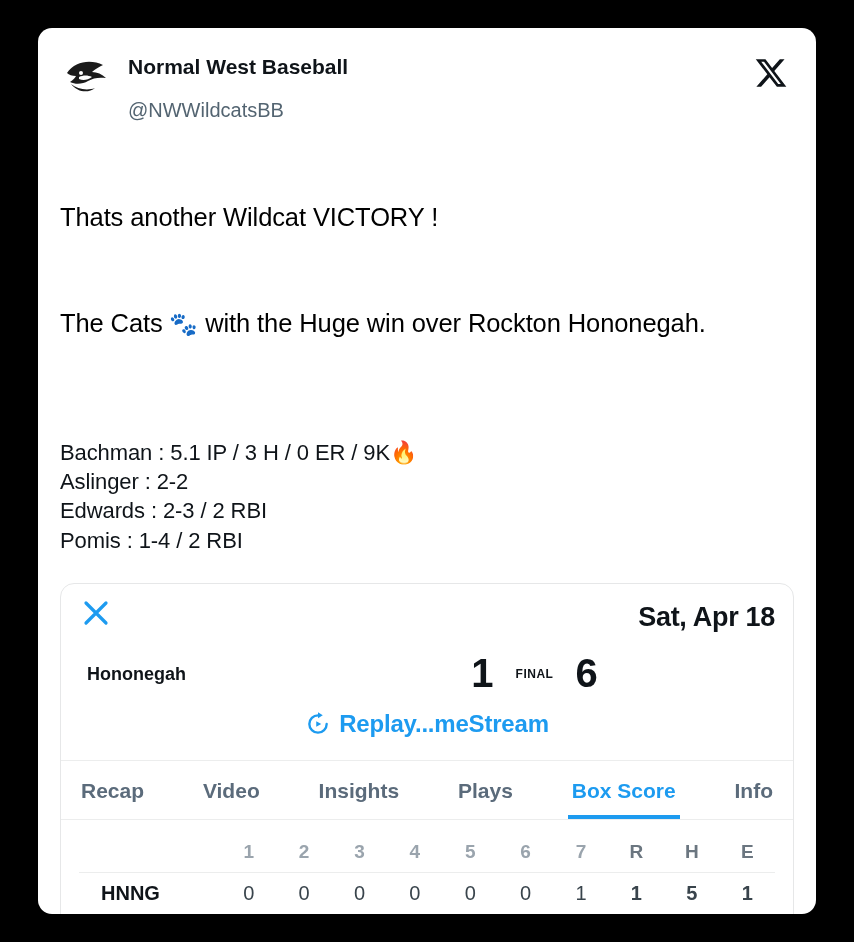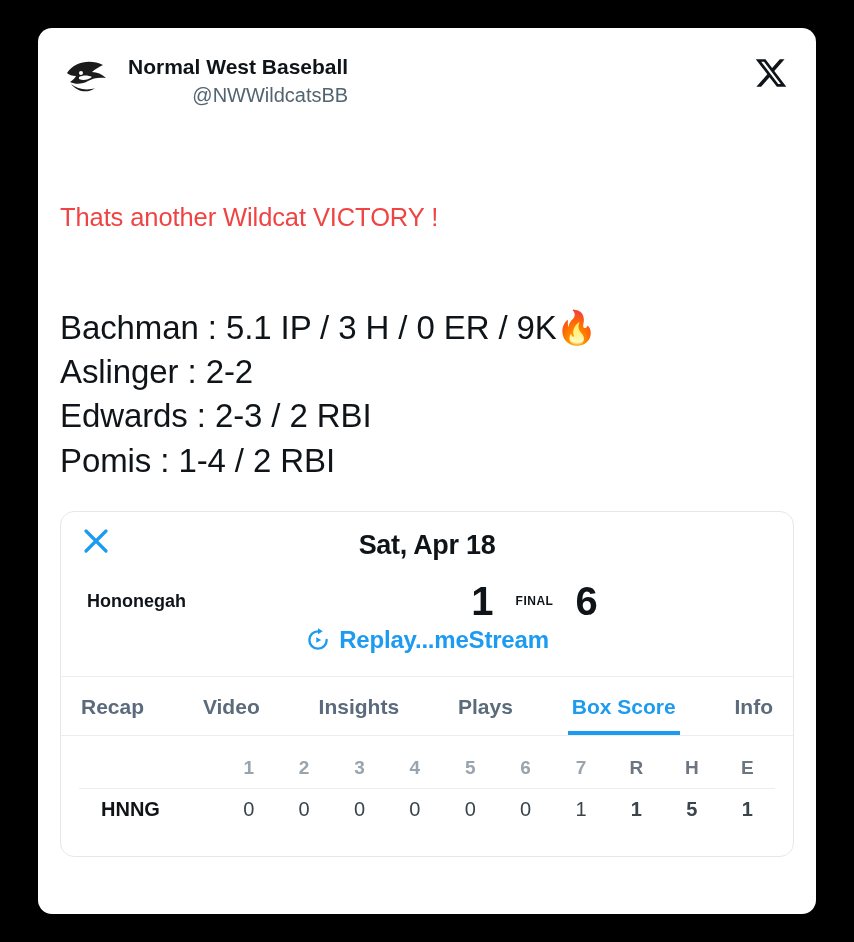--- a/index.html
+++ b/index.html
@@ -64,44 +64,44 @@
   .author-name {
     font-size: 21px;
     font-weight: bold;
     color: #0f1419;
     line-height: 1.25;
   }
   .author-handle {
     font-size: 20px;
     color: #536471;
     line-height: 1.3;
-    margin-top: 2px;
-    text-align: right;
+    margin-top: 17px;
   }
   .x-logo {
     position: absolute;
     right: 6px;
     top: 6px;
     width: 34px;
     height: 34px;
   }
   
   .tweet-text {
     margin-top: 18px;
     font-size: 25.5px;
     line-height: 1.38;
-    color: #ef4444;
+    color: #000000;
     white-space: pre-wrap;
     letter-spacing: -0.1px;
   }
   .paw {
     font-size: 23px;
   }
   .stats-block {
-    font-size: 33px;
+    margin-top: 26px;
+    font-size: 22px;
     line-height: 1.34;
     color: #0f1419;
     letter-spacing: -0.1px;
   }
   
   .score-card {
     margin-top: 28px;
     border: 1px solid #e6e7e8;
     border-radius: 14px;
     overflow: hidden;
@@ -113,21 +113,21 @@
   }
   .close-x {
     position: absolute;
     left: 20px;
     top: 14px;
     width: 30px;
     height: 30px;
     cursor: pointer;
   }
   .score-date {
-    text-align: center;
+    text-align: right;
     font-size: 27px;
     font-weight: bold;
     color: #0f1419;
     letter-spacing: -0.3px;
   }
   .score-row {
     display: flex;
     align-items: center;
     justify-content: space-between;
     margin-top: 18px;
@@ -158,21 +158,21 @@
     font-size: 12px;
     font-weight: bold;
     color: #0f1419;
     letter-spacing: 0.5px;
   }
   .replay-row {
     display: flex;
     align-items: center;
     justify-content: center;
     gap: 8px;
-    margin-top: 2px;
+    margin-top: 14px;
     padding-bottom: 16px;
   }
   .replay-text {
     font-size: 24px;
     font-weight: bold;
     color: #1d9bf0;
     letter-spacing: -0.2px;
   }
   .tabs {
     display: flex;
@@ -258,20 +258,21 @@
         </div>
         <div class="x-logo">
           <svg width="34" height="34" viewBox="0 0 24 24">
             <path d="M18.244 2.25h3.308l-7.227 8.26 8.502 11.24H16.17l-5.214-6.817L4.99 21.75H1.68l7.73-8.835L1.254 2.25H8.08l4.713 6.231zm-1.161 17.52h1.833L7.084 4.126H5.117z" fill="#0f1419"></path>
           </svg>
         </div>
       </div>
 
       <div class="tweet-text">
         <div>Thats another Wildcat VICTORY !</div>
+        <div><span>The Cats </span><span class="paw">🐾</span><span> with the Huge win over Rockton Hononegah.</span></div>
       </div>
 
       <div class="stats-block">
         <div>Bachman : 5.1 IP / 3 H / 0 ER / 9K🔥</div>
         <div>Aslinger : 2-2</div>
         <div>Edwards : 2-3 / 2 RBI</div>
         <div>Pomis : 1-4 / 2 RBI</div>
       </div>
 
       <div class="score-card">

